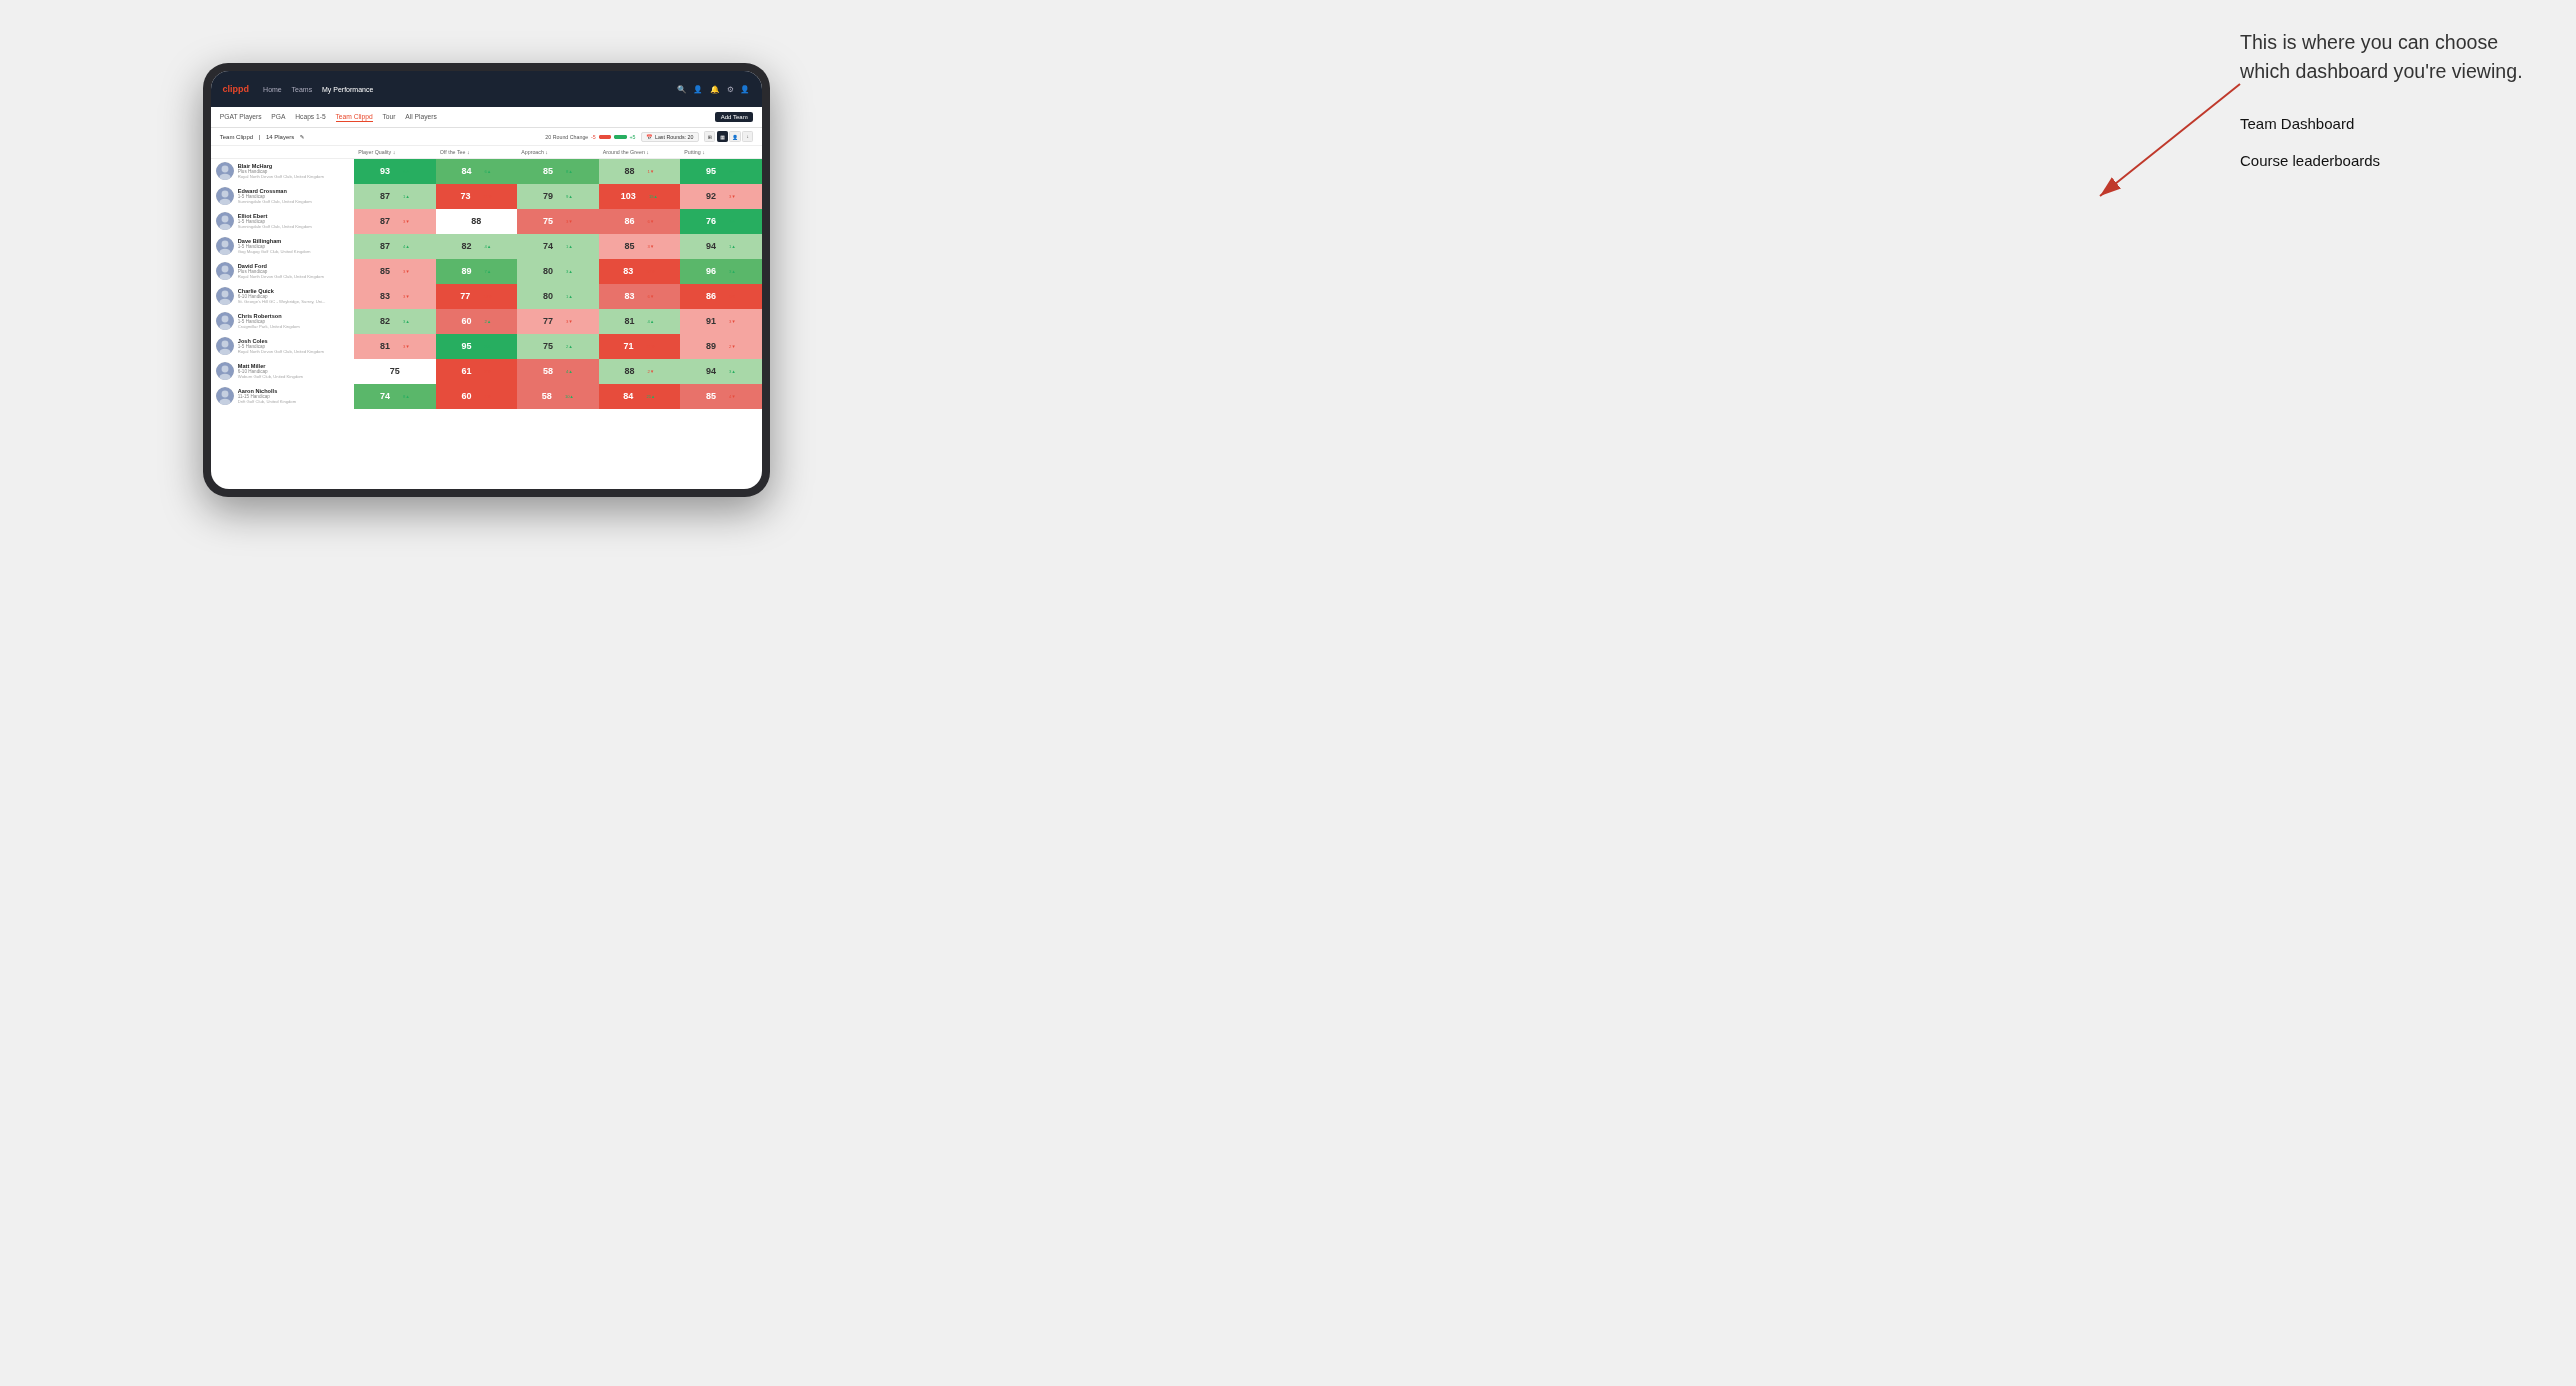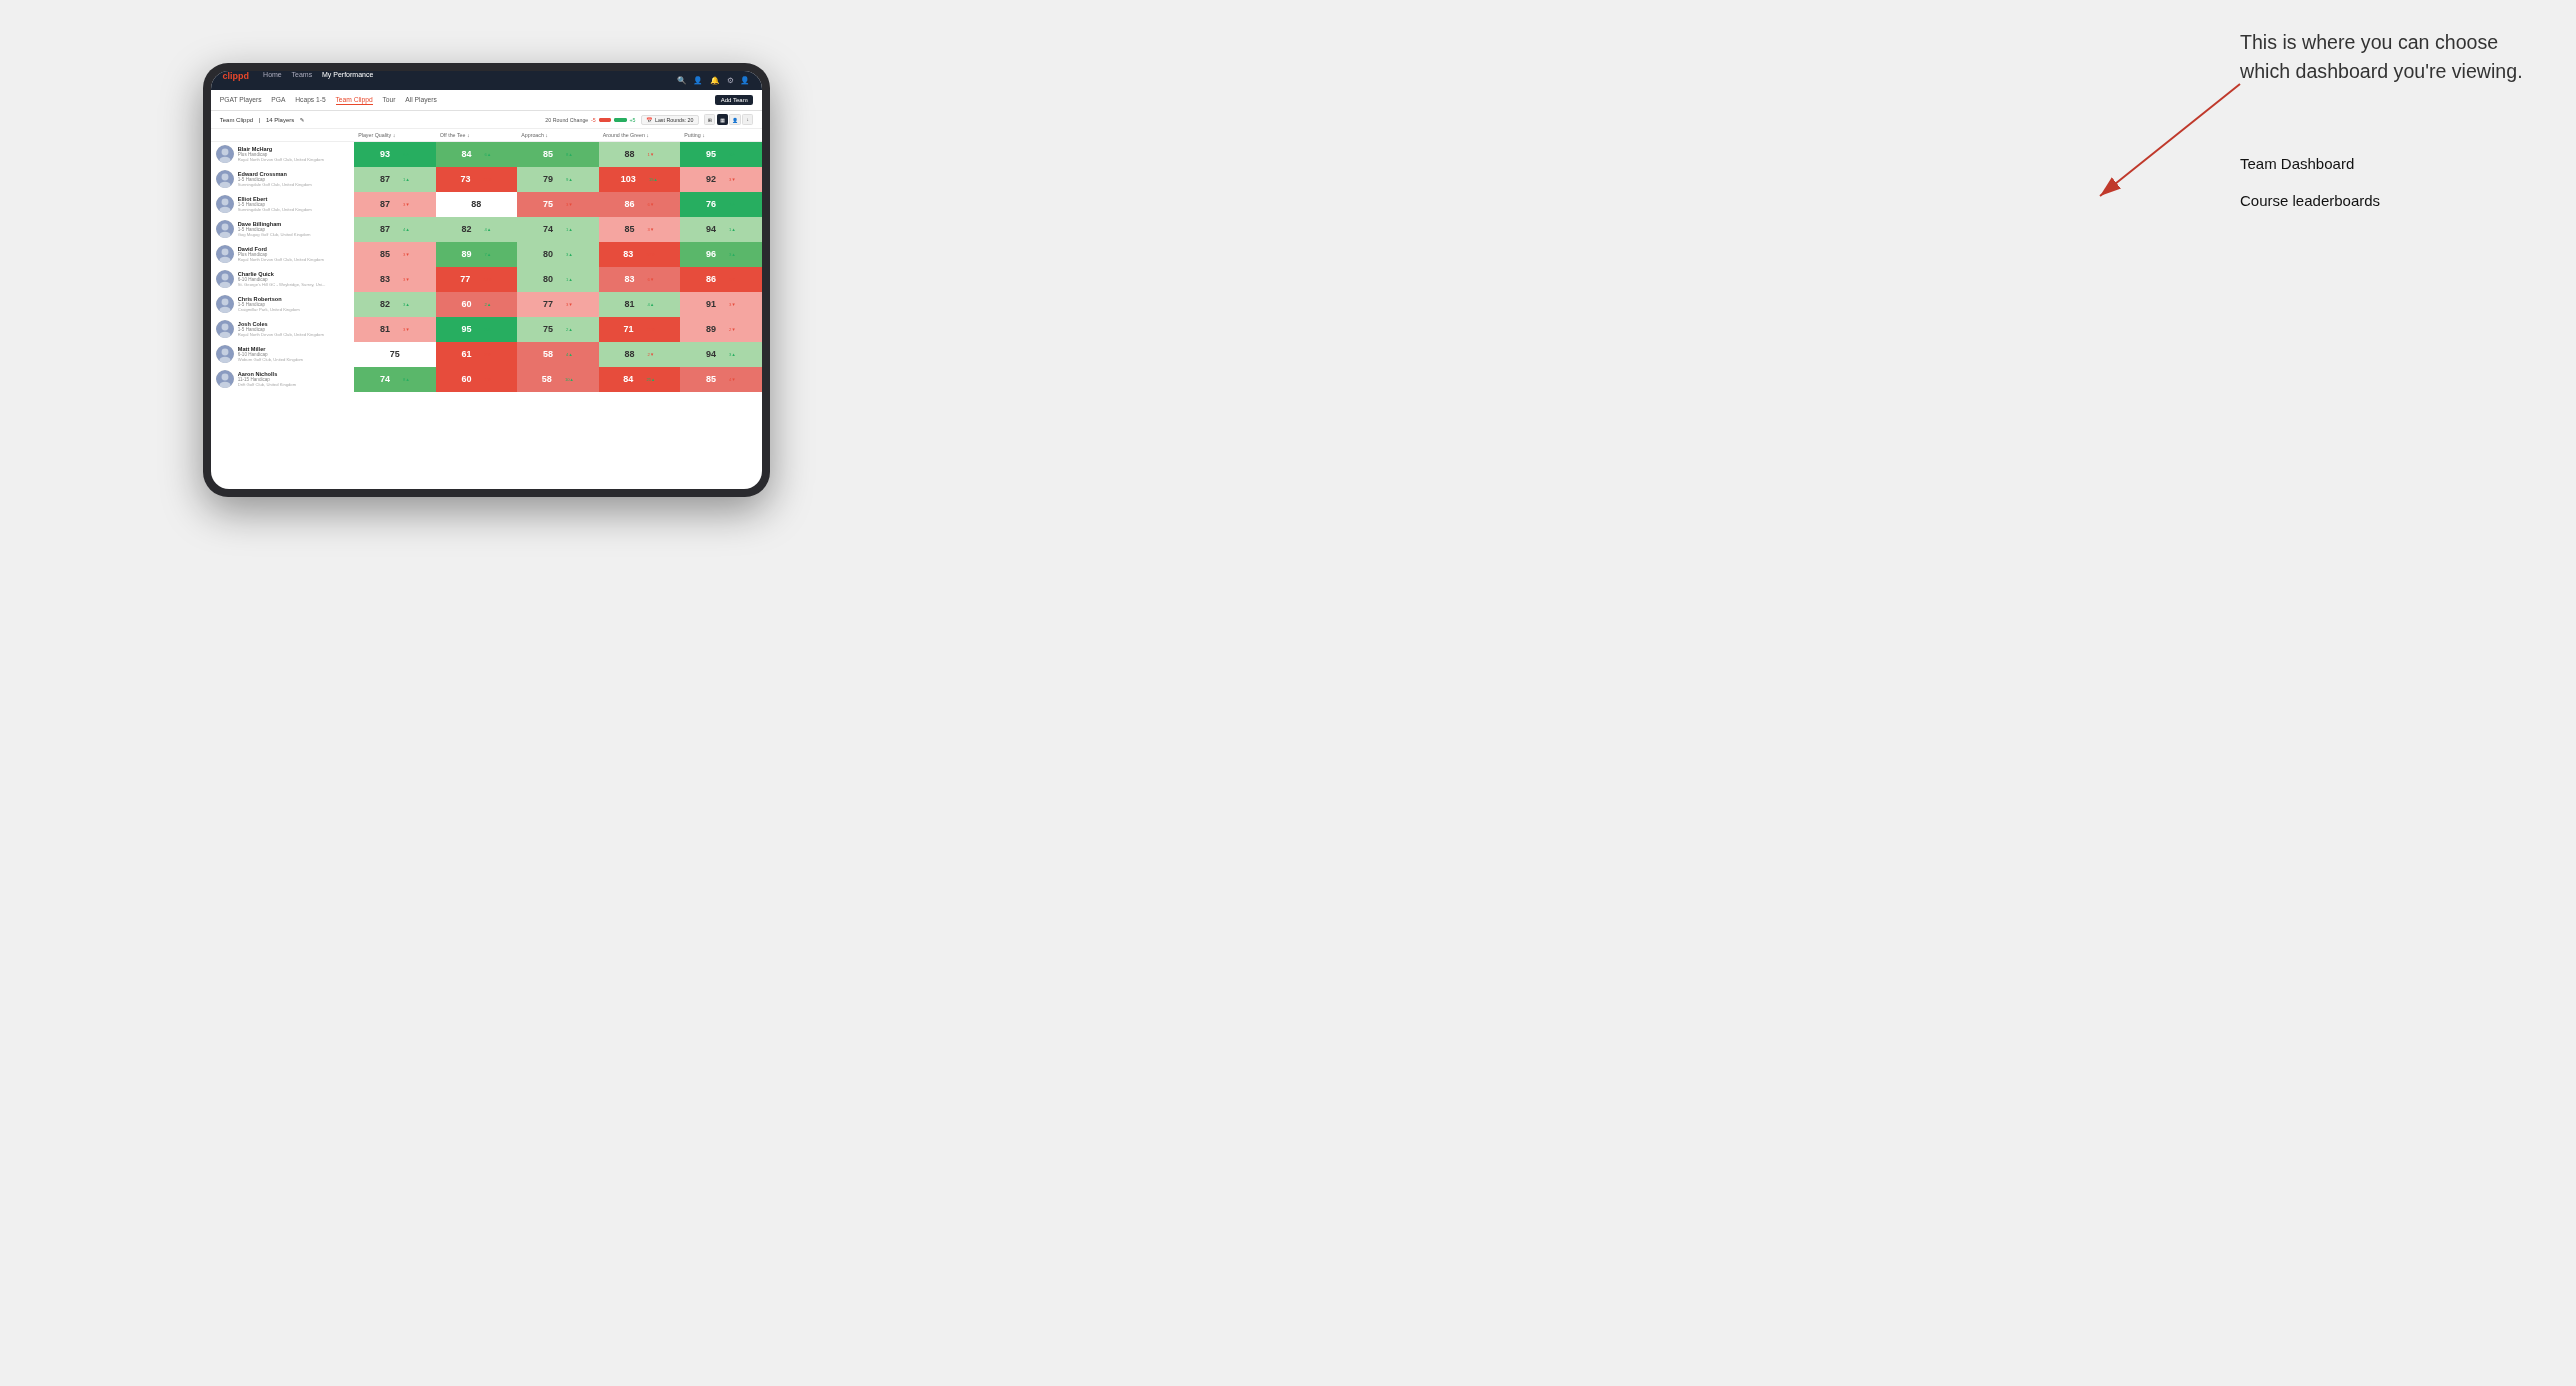--- a/index.html
+++ b/index.html
@@ -18,21 +18,21 @@
       top: 28px;
       right: 42px;
       width: 294px;
       font-size: 19.6px;
       color: #222;
       line-height: 1.4;
     }
     .annotation-text {
       font-size: 19.6px;
       color: #333;
-      margin-bottom: 58px;
+      margin-bottom: 18px;
       line-height: 1.5;
     }
     .annotation-items {
       list-style: none;
       font-size: 15px;
       color: #111;
       font-weight: 400;
       line-height: 2.5;
     }
 
@@ -63,22 +63,23 @@
       background: #fff;
       border-radius: 18px;
       overflow: hidden;
       display: flex;
       flex-direction: column;
     }
 
     
     .nav-bar {
       background: #1a2332;
-      height: 19px;
-      display: flex;
+      height: 36px;
+      display: flex;
+      align-items: center;
       padding: 0 11.2px;
       flex-shrink: 0;
     }
     .nav-logo {
       color: #e8472a;
       font-weight: 700;
       font-size: 9px;
       margin-right: 14px;
     }
     .nav-links {

